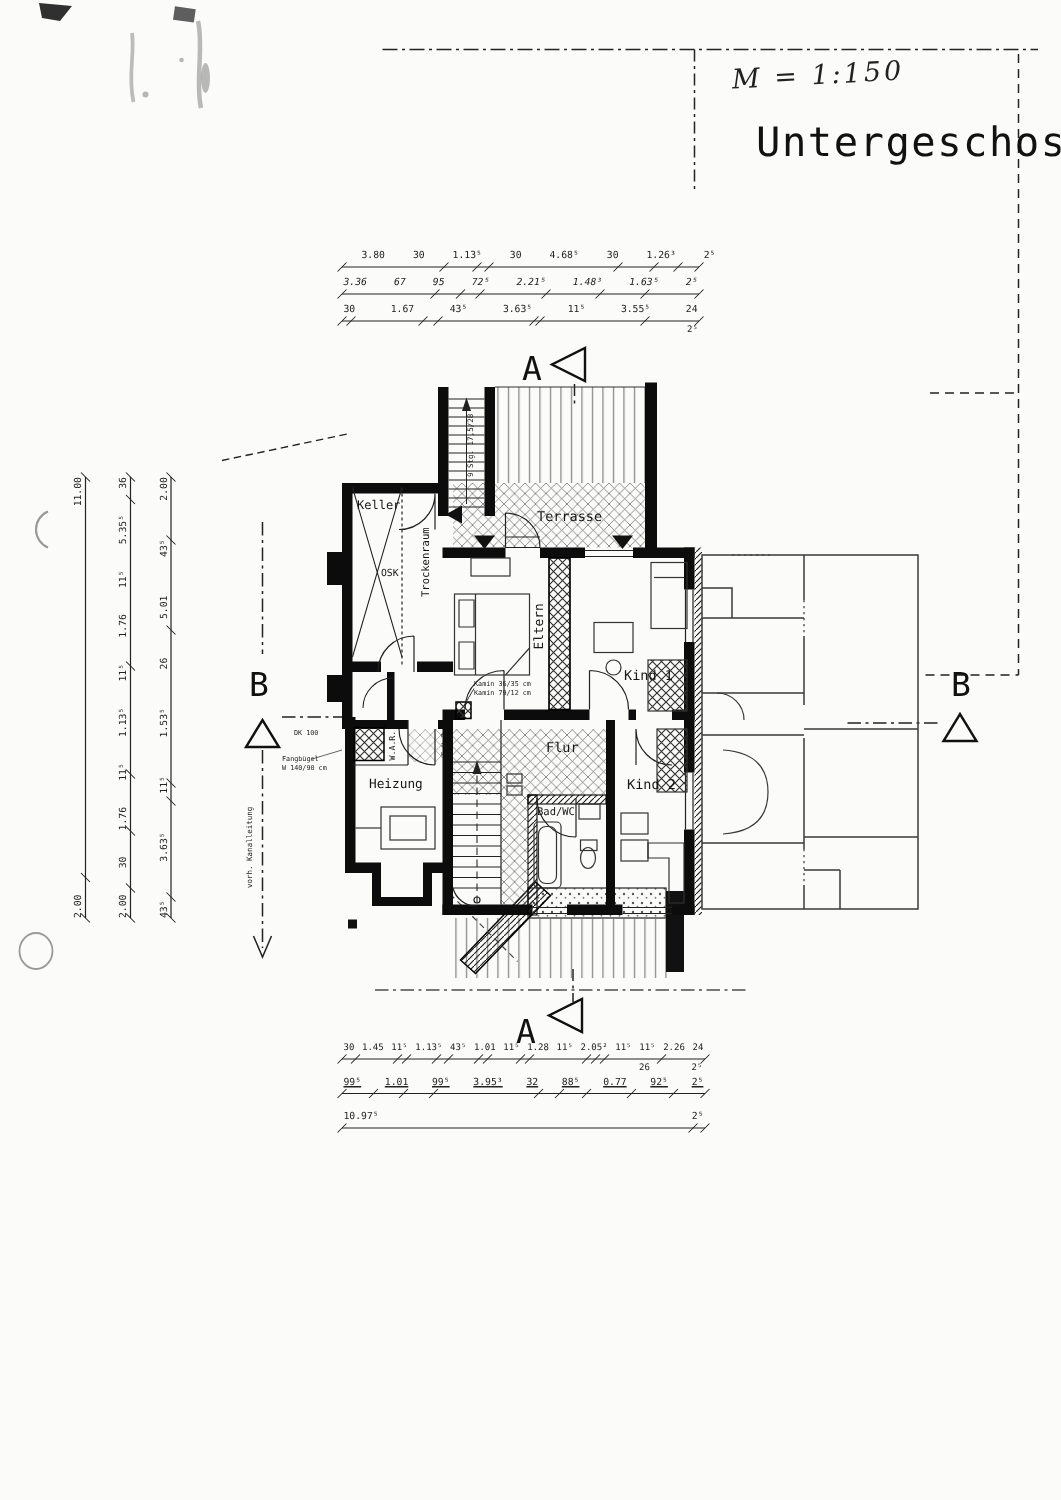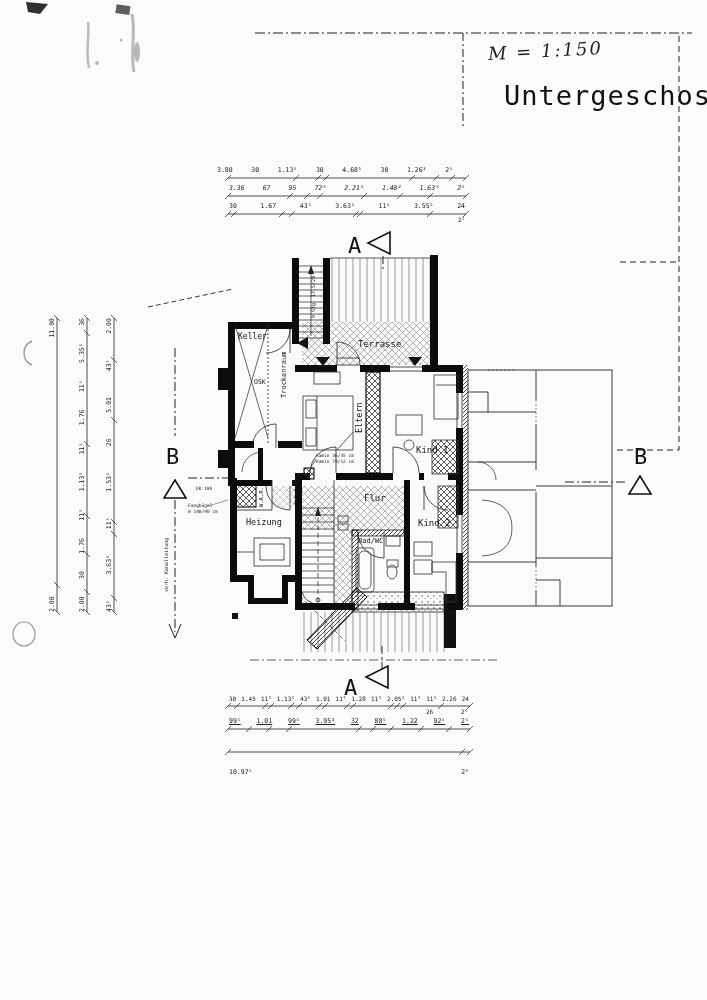--- a/index.html
+++ b/index.html
@@ -258,21 +258,21 @@
     <path d="M57,318 V612 M87,318 V612 M114,318 V612"></path>
     <path d="M54,315 L60,321 M54,609 L60,615 M54,582 L60,588" stroke-width="0.7"></path>
     <path d="M84,315 L90,321 M84,609 L90,615 M84,589 L90,595 M84,551 L90,557 M84,513 L90,519 M84,441 L90,447 M84,330 L90,336" stroke-width="0.7"></path>
     <path d="M111,315 L117,321 M111,609 L117,615 M111,595 L117,601 M111,531 L117,537 M111,519 L117,525 M111,417 L117,423 M111,357 L117,363" stroke-width="0.7"></path>
   </g>
 </svg>
 
 <div class="abs title-scale" style="left:488px;top:40px;">M = 1:150</div>
 <div class="abs title-main" style="left:504px;top:80px;">Untergeschoss</div>
 
-<div class="abs dimrow" style="left:216px;top:167px;width:238px;align-items:flex-end;">
+<div class="abs dimrow" style="left:240px;top:167px;width:238px;align-items:flex-end;">
     <span class="dimseg">3.80</span>
     <span class="dimseg">30</span>
     <span class="dimseg">1.13⁵</span>
     <span class="dimseg">30</span>
     <span class="dimseg">4.68⁵</span>
     <span class="dimseg">30</span>
     <span class="dimseg">1.26³</span>
     <span class="dimseg">2⁵</span>
   </div>
 <div class="abs dimrow" style="left:228px;top:185px;width:238px;font-style:italic;">
@@ -314,25 +314,25 @@
   </div>
 <div class="abs dimsub" style="left:426px;top:708px;">26</div>
 <div class="abs dimsub" style="left:461px;top:708px;">2⁵</div>
 <div class="abs dimrow" style="left:228px;top:718px;width:242px;text-decoration:underline;">
     <span class="dimseg">99⁵</span>
     <span class="dimseg">1.01</span>
     <span class="dimseg">99⁵</span>
     <span class="dimseg">3.95³</span>
     <span class="dimseg">32</span>
     <span class="dimseg">88⁵</span>
-    <span class="dimseg">1.22</span>
+    <span class="dimseg">0.77</span>
     <span class="dimseg">92⁵</span>
     <span class="dimseg">2⁵</span>
   </div>
-<div class="abs dimrow" style="left:228px;top:741px;width:242px;margin-top:28px;">
+<div class="abs dimrow" style="left:228px;top:741px;width:242px;">
     <span class="dimseg">10.97⁵</span>
     <span class="dimseg">2⁵</span>
   </div>
 
 <div class="abs dimcol" style="left:48px;top:612px;width:294px;height:8px;">
     <span class="dimseg">2.00</span>
     <span class="dimseg">11.00</span>
   </div>
 <div class="abs dimcol" style="left:78px;top:612px;width:294px;height:8px;">
     <span class="dimseg">2.00</span>

